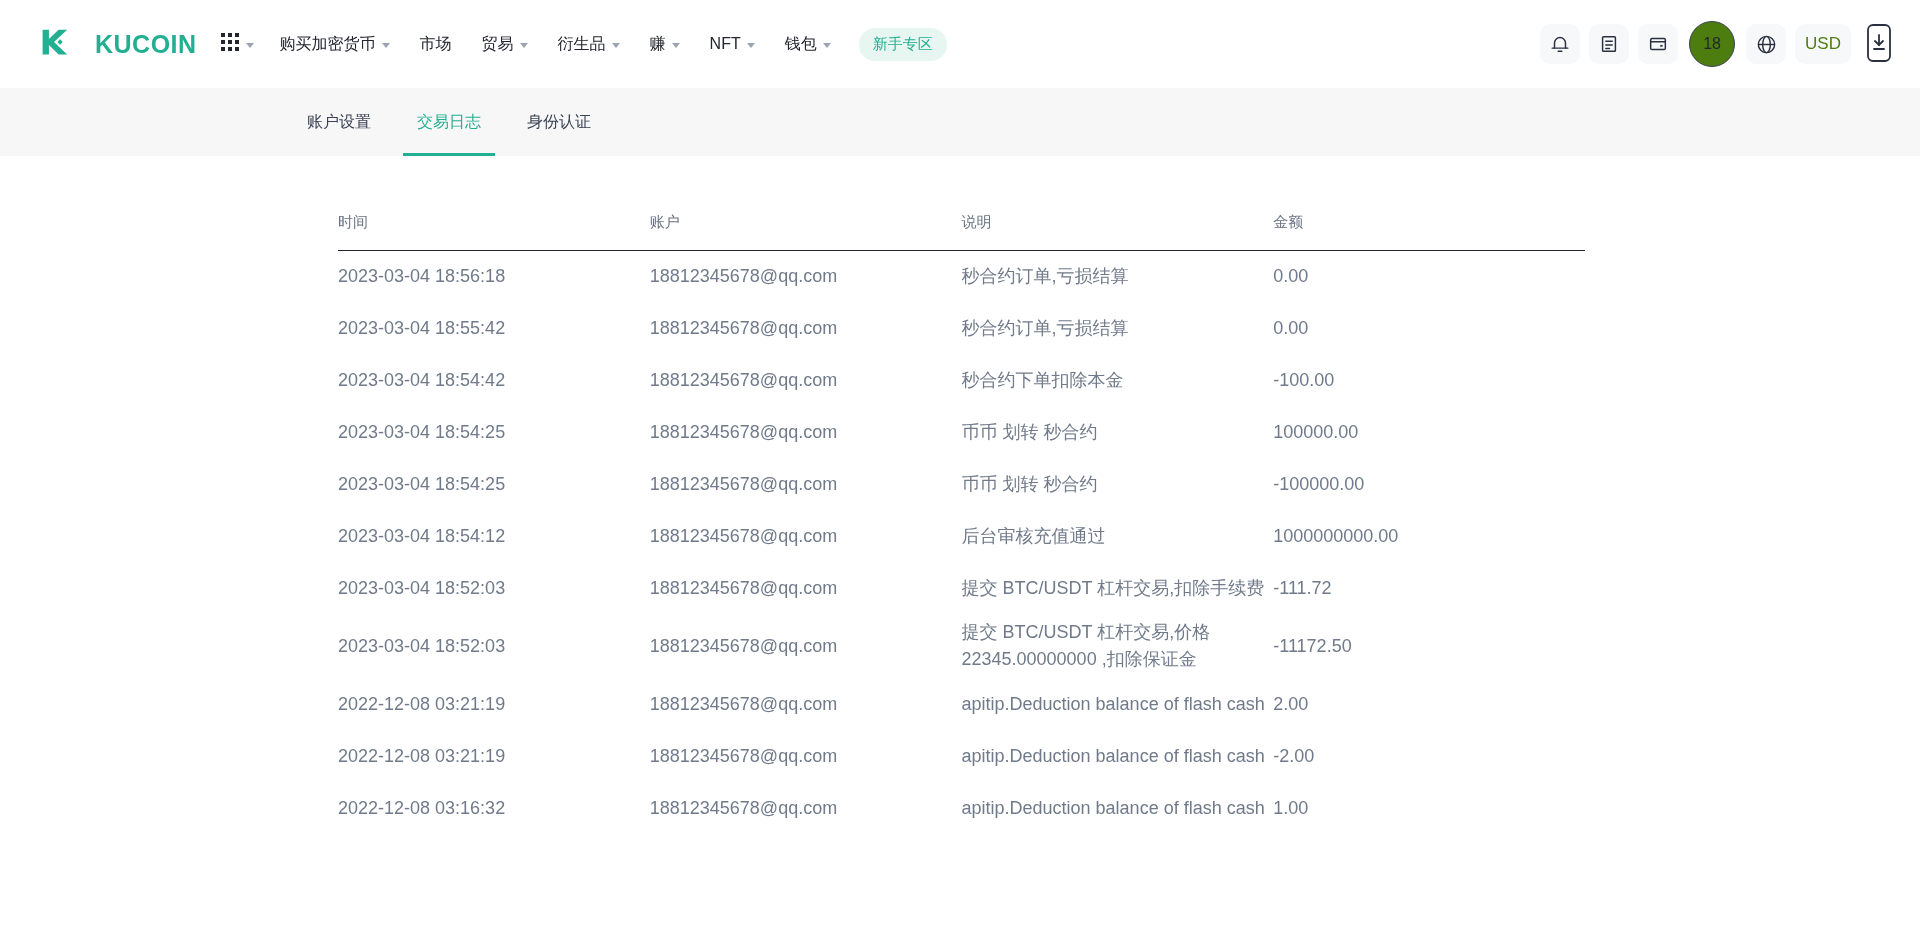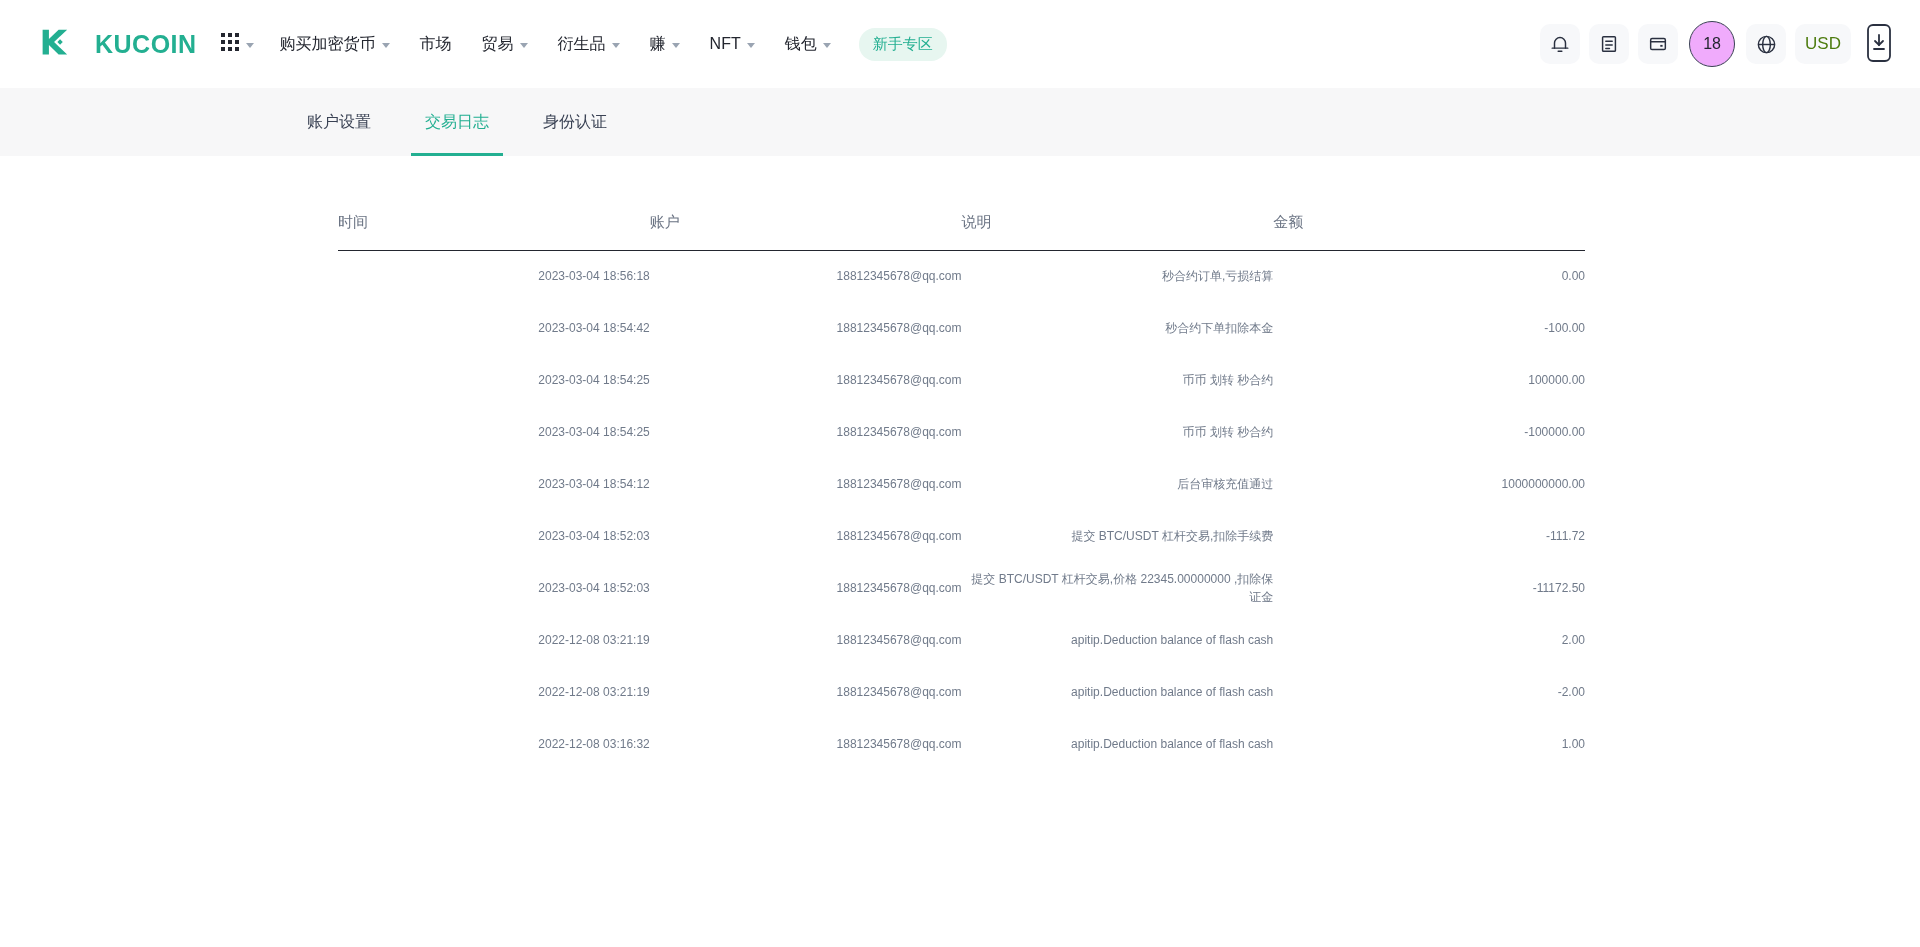--- a/index.html
+++ b/index.html
@@ -18,46 +18,46 @@
     color:#23262f; cursor:pointer; white-space:nowrap; }
   .caret { width:0; height:0; border-left:4px solid transparent; border-right:4px solid transparent;
     border-top:5px solid #9aa4b2; margin-left:6px; margin-top:2px; }
   .newbie-badge { margin-left:28px; background:#e7f6f0; color:#23af91; font-size:15px;
     padding:7px 14px; border-radius:16px; cursor:pointer; white-space:nowrap; }
 
   .nav-right { display:flex; align-items:center; gap:9px; }
   .icon-btn { width:40px; height:40px; border:none; border-radius:10px; background:#f7f8fa;
     display:flex; align-items:center; justify-content:center; cursor:pointer; }
   .icon-btn svg { display:block; }
-  .avatar { width:46px; height:46px; border-radius:50%; border:1px solid #3a4254; background:#f0abfc;
+  .avatar { width:46px; height:46px; border-radius:50%; border:1px solid #3a4254; background:#4d7c0f;
     display:flex; align-items:center; justify-content:center; font-size:16px; color:#23262f;
     cursor:pointer; margin:0 2px; }
   .currency-btn { height:40px; padding:0 10px; border:none; border-radius:10px; background:#f7f8fa;
     font-size:17px; color:#4d7c0f; cursor:pointer; font-family:inherit; }
   .download-btn { background:transparent; border:none; cursor:pointer; display:flex;
     align-items:center; justify-content:center; padding:0; margin-left:4px; }
 
   
   .tabbar { height:68px; background:#f7f7f8; display:flex; align-items:stretch;
-    padding-left:293px; gap:26px; }
+    padding-left:293px; gap:18px; }
   .tab { display:flex; align-items:center; padding:0 14px; font-size:16px; color:#3a4254;
     position:relative; cursor:pointer; white-space:nowrap; }
   .tab.active { color:#23af91; }
   .tab.active::after { content:""; position:absolute; left:0; right:0; bottom:0; height:3px;
     background:#23af91; }
 
   
   main { padding-top:40px; }
   .log-table { width:1247px; margin-left:338px; border-collapse:collapse; table-layout:fixed; }
   .log-table col { width:25%; }
   .log-table th { height:54px; font-weight:400; font-size:15px; color:#6a7383;
     text-align:left; vertical-align:middle; }
   .log-table thead tr { border-bottom:1px solid #23262f; }
-  .log-table td { height:52px; text-align:right; vertical-align:middle;
-    font-size:12px; color:#707a8a; }
+  .log-table td { height:52px; text-align:left; vertical-align:middle;
+    font-size:18px; color:#707a8a; }
   .cell-desc span { display:inline-block; max-width:318px; line-height:1.5; padding:5px 0;
     vertical-align:middle; }
 </style>
 </head>
 <body>
 
 <header class="navbar">
   <div class="nav-left">
     <a class="logo">
       <span>
@@ -198,20 +198,26 @@
         </tr>
       </thead>
     <tbody id="table-body">
         <tr>
           <td class="cell-time"><span>2023-03-04 18:56:18</span></td>
           <td class="cell-account"><span>18812345678@qq.com</span></td>
           <td class="cell-desc"><span>秒合约订单,亏损结算</span></td>
           <td class="cell-amount"><span>0.00</span></td>
         </tr>
         <tr>
+          <td class="cell-time"><span>2023-03-04 18:55:42</span></td>
+          <td class="cell-account"><span>18812345678@qq.com</span></td>
+          <td class="cell-desc"><span>秒合约订单,亏损结算</span></td>
+          <td class="cell-amount"><span>0.00</span></td>
+        </tr>
+        <tr>
           <td class="cell-time"><span>2023-03-04 18:54:42</span></td>
           <td class="cell-account"><span>18812345678@qq.com</span></td>
           <td class="cell-desc"><span>秒合约下单扣除本金</span></td>
           <td class="cell-amount"><span>-100.00</span></td>
         </tr>
         <tr>
           <td class="cell-time"><span>2023-03-04 18:54:25</span></td>
           <td class="cell-account"><span>18812345678@qq.com</span></td>
           <td class="cell-desc"><span>币币 划转 秒合约</span></td>
           <td class="cell-amount"><span>100000.00</span></td>

